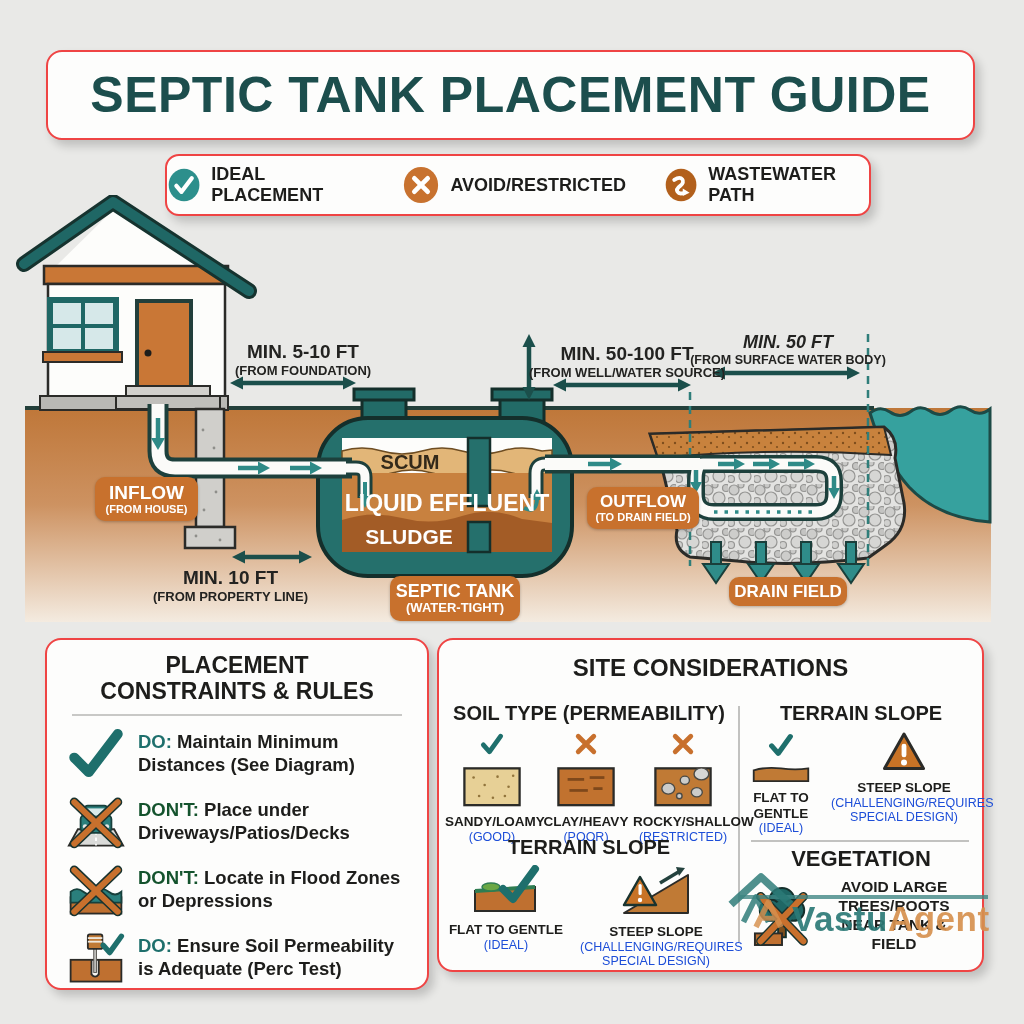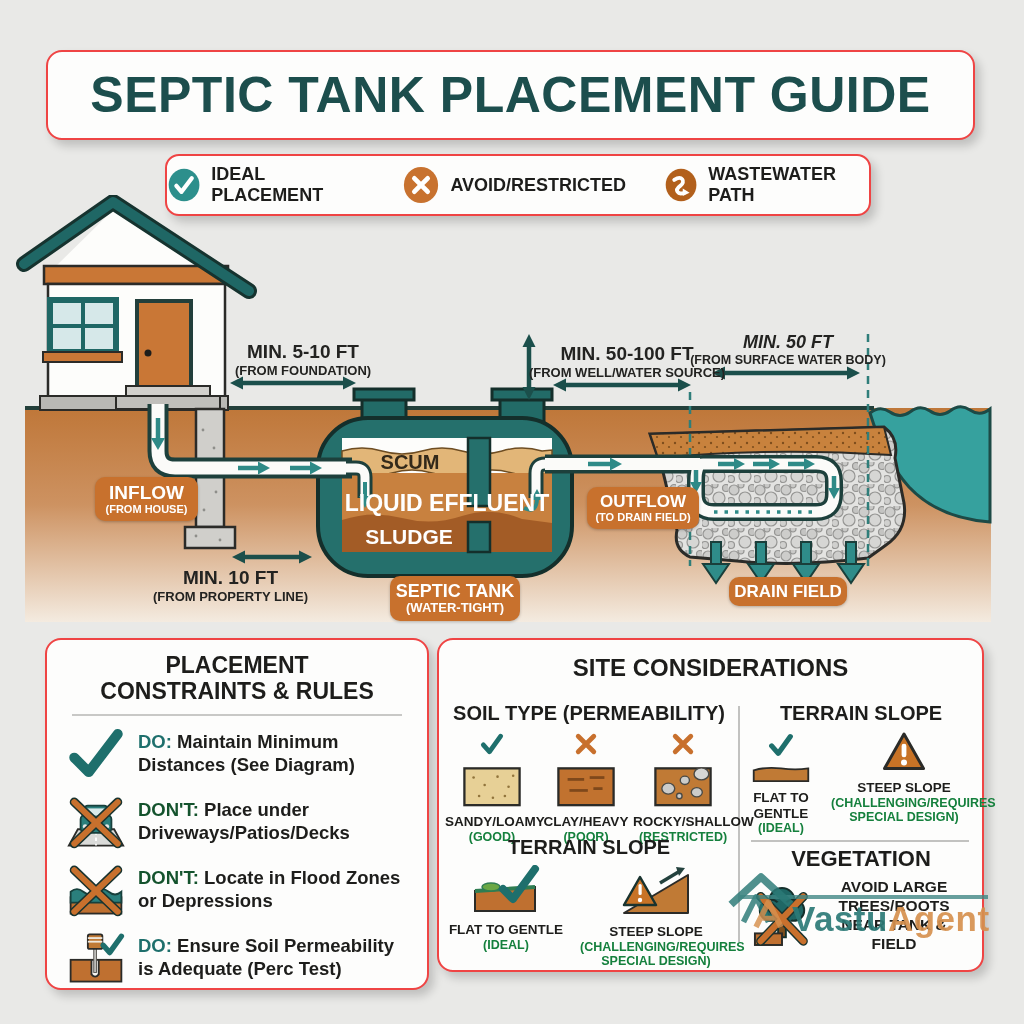--- a/index.html
+++ b/index.html
@@ -33,21 +33,21 @@
   .rule-text .dont{color:#14532d;}
   #site-panel{left:437px;top:638px;width:543px;height:330px;}
   #site-panel .ptitle{position:absolute;left:0;top:14px;width:100%;text-align:center;font-size:24px;font-weight:800;color:#1d1d1b;}
   .vdivider{position:absolute;left:299px;top:66px;width:2px;height:236px;background:#c2c2c0;}
   .hdivider{position:absolute;left:312px;top:200px;width:218px;height:2px;background:#c2c2c0;}
   .section{position:absolute;text-align:center;}
   .section h3{margin:0 0 6px 0;font-size:20px;font-weight:800;color:#1d1d1b;}
   .items-row{display:flex;justify-content:center;align-items:flex-start;gap:2px;}
   .s-item{text-align:center;}
   .s-item .nm{font-size:13.5px;font-weight:800;color:#1d1d1b;line-height:1.15;margin-top:3px;}
-  .s-item .rt{font-size:12.5px;font-weight:700;color:#15803d;line-height:1.15;}
+  .s-item .rt{font-size:12.5px;font-weight:400;color:#1d4ed8;line-height:1.15;}
   .veg-row{display:flex;align-items:center;justify-content:center;gap:8px;margin-top:6px;}
   .veg-text{font-size:15.5px;font-weight:800;color:#1d1d1b;width:150px;line-height:1.22;text-align:center;}
   
   #watermark{position:absolute;left:726px;top:863px;width:272px;height:86px;z-index:6;opacity:.92;}
   #watermark .roofline{position:absolute;left:14px;top:32px;width:248px;height:4px;background:#3d8582;opacity:.85;}
   #watermark .brand{position:absolute;left:66px;top:36px;font-size:35px;font-weight:800;letter-spacing:.5px;}
   #watermark .b1{color:#2c7a77;}
   #watermark .b2{color:#d6914f;}
 </style>
 </head>

